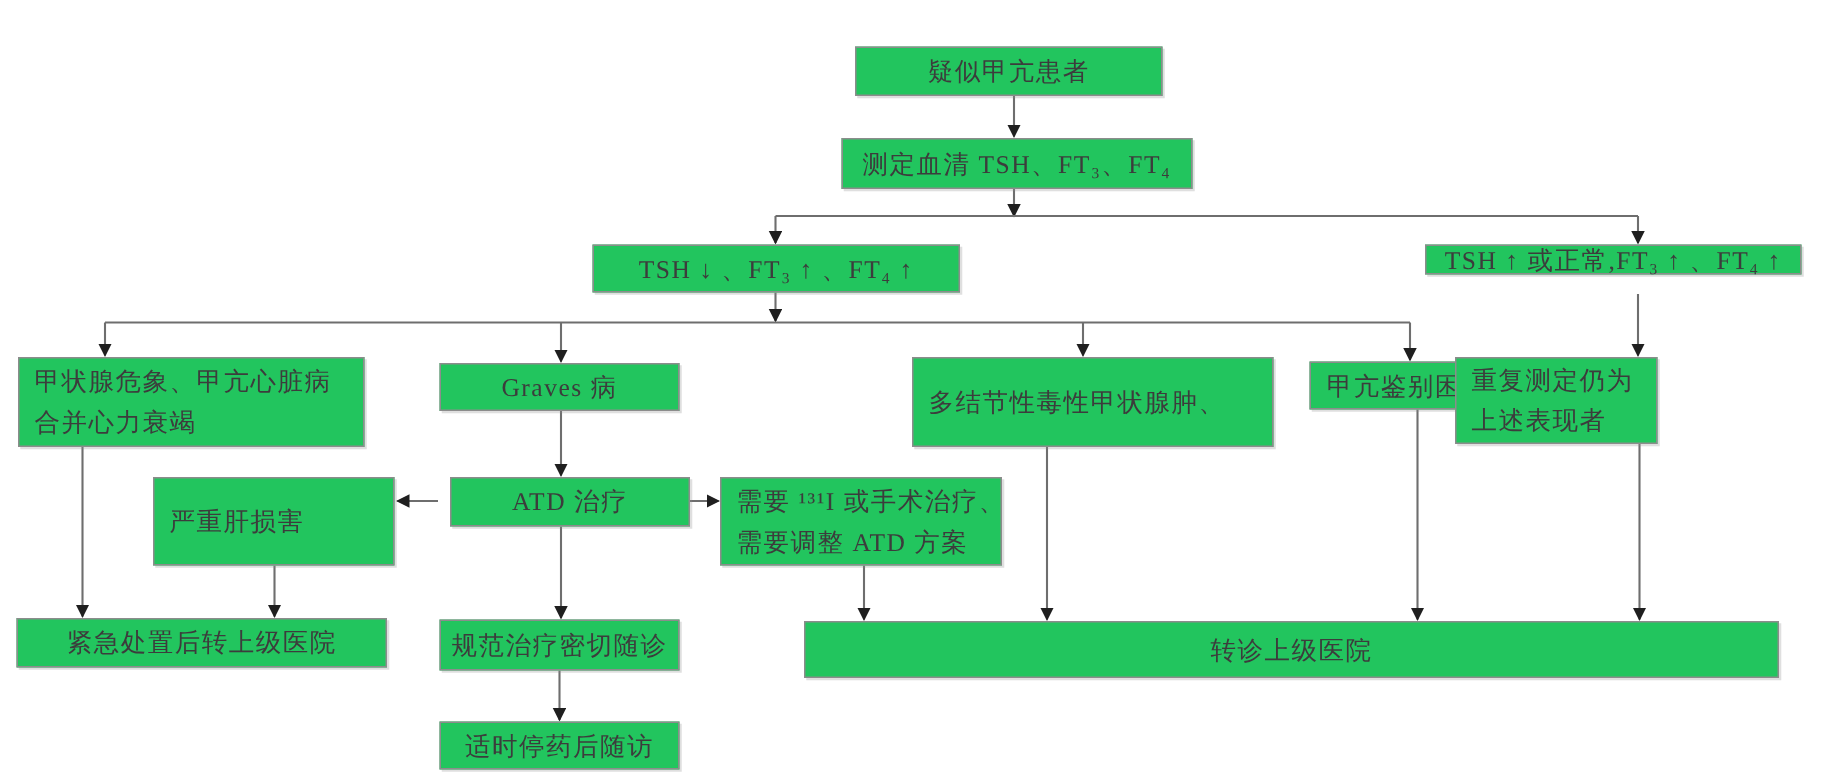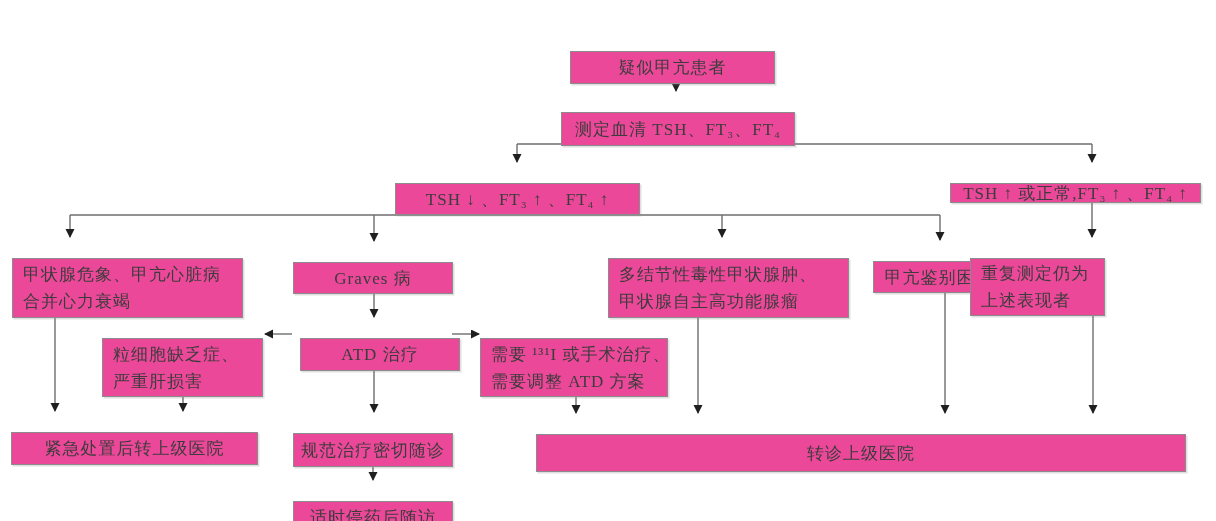--- a/index.html
+++ b/index.html
@@ -24,28 +24,27 @@
     pointer-events: none;
   }
   .edge {
     fill: none;
     stroke: #6e6e6e;
     stroke-width: 1.4;
   }
   .node {
     position: absolute;
     box-sizing: border-box;
-    background: #ec4899;
+    background: #22c55e;
     border: 1.5px solid #8c8c8c;
     box-shadow: 1.5px 1.5px 0 rgba(140,140,140,0.28);
     color: #3c3c3c;
     display: flex;
     flex-direction: column;
     justify-content: center;
-    margin-top: 20px;
   }
   .node.center { align-items: center; text-align: center; }
   .node.left   { align-items: flex-start; text-align: left; padding-left: 10px; padding-right: 4px; }
   .node .line {
     font-size: 17px;
     line-height: 27px;
     letter-spacing: 1px;
     white-space: nowrap;
   }
 </style>
@@ -99,31 +98,29 @@
       </div>
       <div class="node left" style="left: 12px; top: 238px; width: 231px; height: 60px;">
         <div class="line">甲状腺危象、甲亢心脏病</div>
         <div class="line">合并心力衰竭</div>
       </div>
       <div class="node center" style="left: 293px; top: 242px; width: 160px; height: 32px;">
         <div class="line">Graves 病</div>
       </div>
       <div class="node left" style="left: 608px; top: 238px; width: 241px; height: 60px;">
         <div class="line">多结节性毒性甲状腺肿、</div>
-        <div class="line">甲状腺自主高功能腺瘤</div>
       </div>
       <div class="node center" style="left: 873px; top: 241px; width: 131px; height: 32px;">
         <div class="line">甲亢鉴别困难</div>
       </div>
       <div class="node left" style="left: 970px; top: 238px; width: 135px; height: 58px;">
         <div class="line">重复测定仍为</div>
         <div class="line">上述表现者</div>
       </div>
       <div class="node left" style="left: 102px; top: 318px; width: 161px; height: 59px;">
-        <div class="line">粒细胞缺乏症、</div>
         <div class="line">严重肝损害</div>
       </div>
       <div class="node center" style="left: 300px; top: 318px; width: 160px; height: 33px; font-family: Liberation Serif, serif;">
         <div class="line">ATD 治疗</div>
       </div>
       <div class="node left" style="left: 480px; top: 318px; width: 188px; height: 59px;">
         <div class="line">需要 ¹³¹I 或手术治疗、</div>
         <div class="line">需要调整 ATD 方案</div>
       </div>
       <div class="node center" style="left: 11px; top: 412px; width: 247px; height: 33px;">

